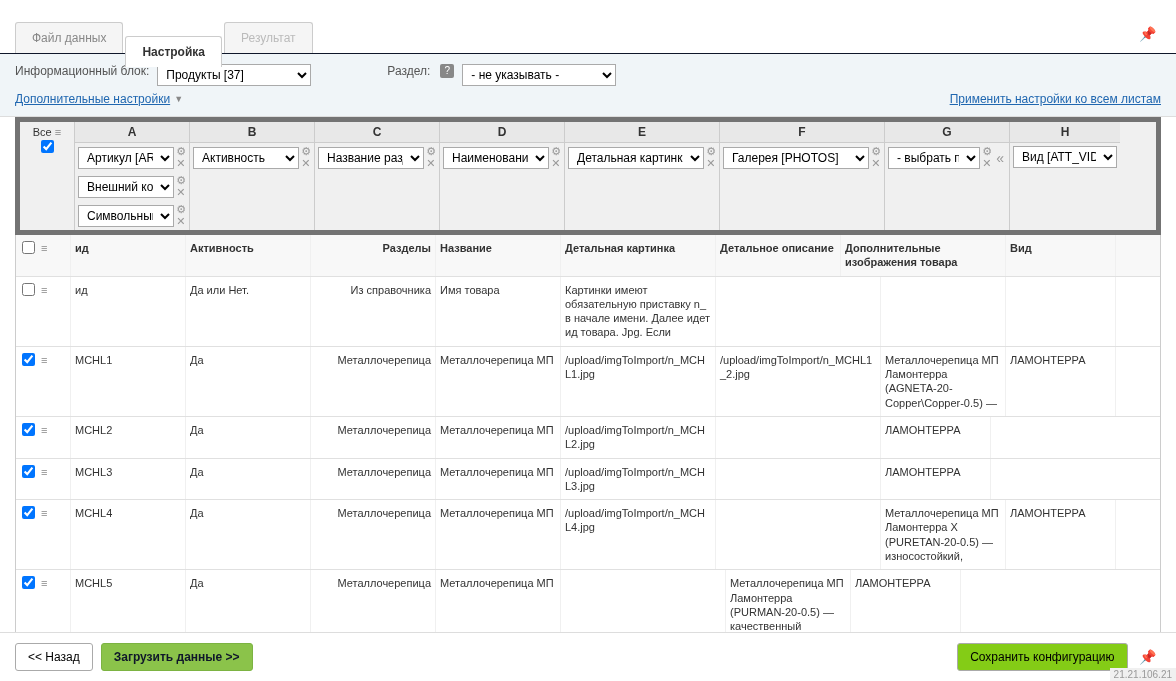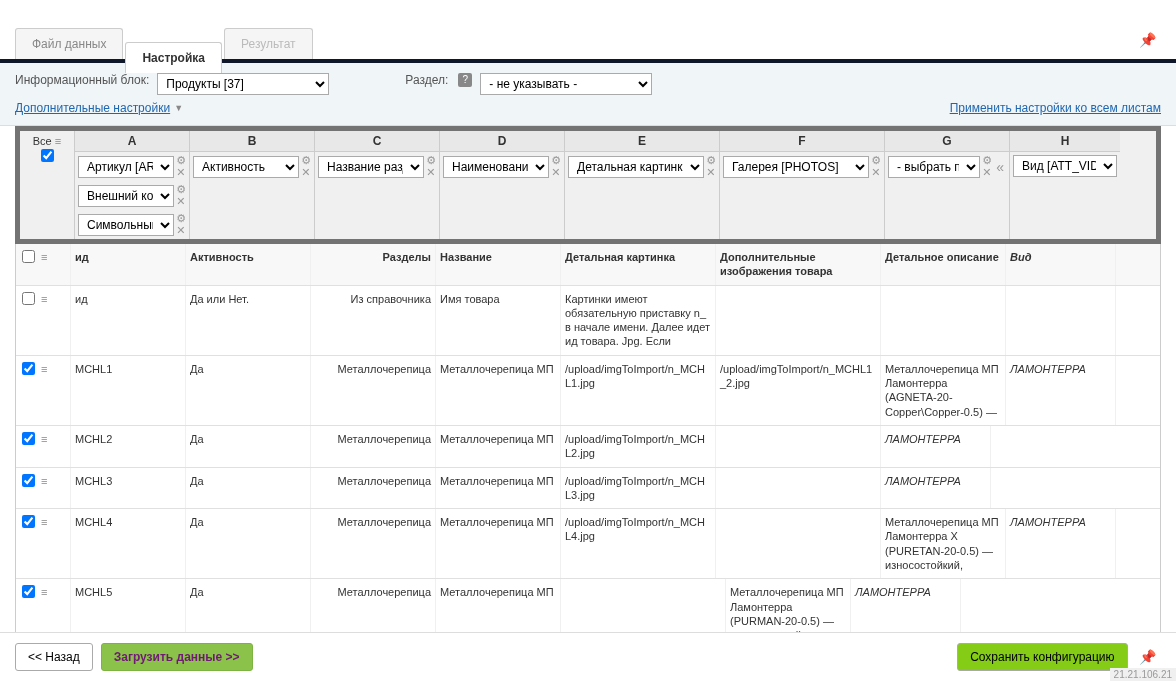--- a/index.html
+++ b/index.html
@@ -1,26 +1,26 @@
 <!DOCTYPE html>
 <html><head>
 <meta charset="utf-8">
 <style>
 * { box-sizing: border-box; margin: 0; padding: 0; }
 body { font-family: Arial, sans-serif; font-size: 12px; color: #333; background: #fff; width: 1176px; }
-.tabs { display: flex; border-bottom: 4px solid #0f172a; padding: 0 15px; margin-top: 28px; position: relative; }
+.tabs { display: flex; border-bottom: 1px solid #0f172a; padding: 0 15px; margin-top: 22px; position: relative; }
 .tab { padding: 8px 16px; border: 1px solid #ccc; border-bottom: none; margin-right: 2px; background: #f5f5f5; color: #888; border-radius: 3px 3px 0 0; cursor: pointer; }
 .tab.active { background: #fff; color: #333; font-weight: bold; position: relative; top: 14px; }
 .tab.disabled { color: #bbb; }
 .pin-icon { margin-left: auto; color: #aaa; font-size: 14px; padding: 4px; }
 .panel { padding: 10px 15px; background: #f0f5f8; border-bottom: 1px solid #ddd; }
 .row { display: flex; align-items: flex-start; gap: 8px; margin-bottom: 6px; }
 .label { color: #555; }
 select { border: 1px solid #aaa; padding: 2px 4px; font-size: 12px; background: #fff; }
-.sel-wide { width: 172px; }
+.sel-wide { width: 154px; }
 .link { color: #2067b0; cursor: pointer; text-decoration: underline; }
 .apply-link { margin-left: auto; color: #2067b0; }
 .extra-row { display: flex; align-items: center; }
 .chev { color: #888; font-size: 9px; margin-left: 4px; }
 .help-icon { display: inline-block; width: 14px; height: 14px; background: #888; color: #fff; border-radius: 2px; text-align: center; line-height: 14px; font-size: 10px; margin-left: 2px; }
 
 .grid { padding: 0 15px; }
 .col-header-row { display: flex; border: 5px solid #737373; background: #f0f0f0; }
 .col-all { width: 55px; padding: 4px; text-align: center; border-right: 1px solid #ccc; font-size: 11px; }
 .col-all input[type=checkbox] { display: block; margin: 2px auto 0; }
@@ -35,27 +35,27 @@
 .mini-col { display: flex; flex-direction: column; gap: 1px; }
 .spacer { flex: 1; }
 .dbl-arrow { color: #999; font-size: 14px; padding: 0 2px; cursor: pointer; }
 
 .data-area { border: 1px solid #ccc; border-top: none; max-height: 415px; overflow-y: auto; overflow-x: auto; }
 .data-row { display: flex; border-bottom: 1px solid #e0e0e0; min-height: 36px; }
 .data-row.header { background: #f8f8f8; font-weight: bold; }
 .cell { padding: 6px 4px; border-right: 1px solid #f0f0f0; font-size: 11px; line-height: 1.3; overflow: hidden; }
 .cell-chk { width: 55px; display: flex; align-items: flex-start; gap: 6px; padding: 6px; }
 .row-handle { color: #888; cursor: move; }
-.c-a { width: 115px; } .c-b { width: 125px; } .c-c { width: 125px; text-align: right; } .c-d { width: 125px; } .c-e { width: 155px; word-wrap: break-word; } .c-f { width: 165px; word-wrap: break-word; } .c-g { width: 125px; word-wrap: break-word; } .c-h { width: 110px; font-style: italic; }
+.c-a { width: 115px; } .c-b { width: 125px; } .c-c { width: 125px; text-align: right; } .c-d { width: 125px; } .c-e { width: 155px; word-wrap: break-word; } .c-f { width: 165px; word-wrap: break-word; } .c-g { width: 125px; word-wrap: break-word; } .c-h { width: 110px; }
 
 .show-more { margin: 10px 15px; }
 .btn { padding: 6px 12px; border: 1px solid #aaa; background: #f5f5f5; border-radius: 3px; cursor: pointer; font-size: 12px; }
 .footer { position: fixed; bottom: 0; left: 0; right: 0; padding: 10px 15px; background: #fff; border-top: 1px solid #ddd; display: flex; gap: 8px; align-items: center; width: 1176px; }
 .btn-back { background: #fff; }
-.btn-green { background: #8bc34a; border-color: #7cb342; color: #701a75; font-weight: bold; }
+.btn-green { background: #8bc34a; border-color: #7cb342; color: #0f172a; font-weight: bold; }
 .btn-save { background: #84cc16; }
 .corner-ip { position: fixed; bottom: 0; right: 0; font-size: 10px; color: #999; background: #f0f0f0; padding: 1px 4px; }
 </style>
 </head>
 <body>
 
 <div class="tabs">
   <div class="tab">Файл данных</div>
   <div class="tab active">Настройка</div>
   <div class="tab disabled">Результат</div>
@@ -182,22 +182,22 @@
     <div class="data-row header">
       <div class="cell cell-chk">
           <input type="checkbox" style="">
           <span class="row-handle">≡</span>
         </div>
       <div class="cell c-a">ид</div>
       <div class="cell c-b">Активность</div>
       <div class="cell c-c">Разделы</div>
       <div class="cell c-d">Название</div>
       <div class="cell c-e">Детальная картинка</div>
+      <div class="cell c-g">Детальное описание</div>
       <div class="cell c-f">Дополнительные изображения товара</div>
-      <div class="cell c-g">Детальное описание</div>
       <div class="cell c-h">Вид</div>
     </div>
     <div id="rows-host">
         <div class="data-row">
           <div class="cell cell-chk">
             <input type="checkbox" style="">
             <span class="row-handle">≡</span>
           </div>
           <div class="cell c-a">ид</div>
           <div class="cell c-b">Да или Нет.</div>

